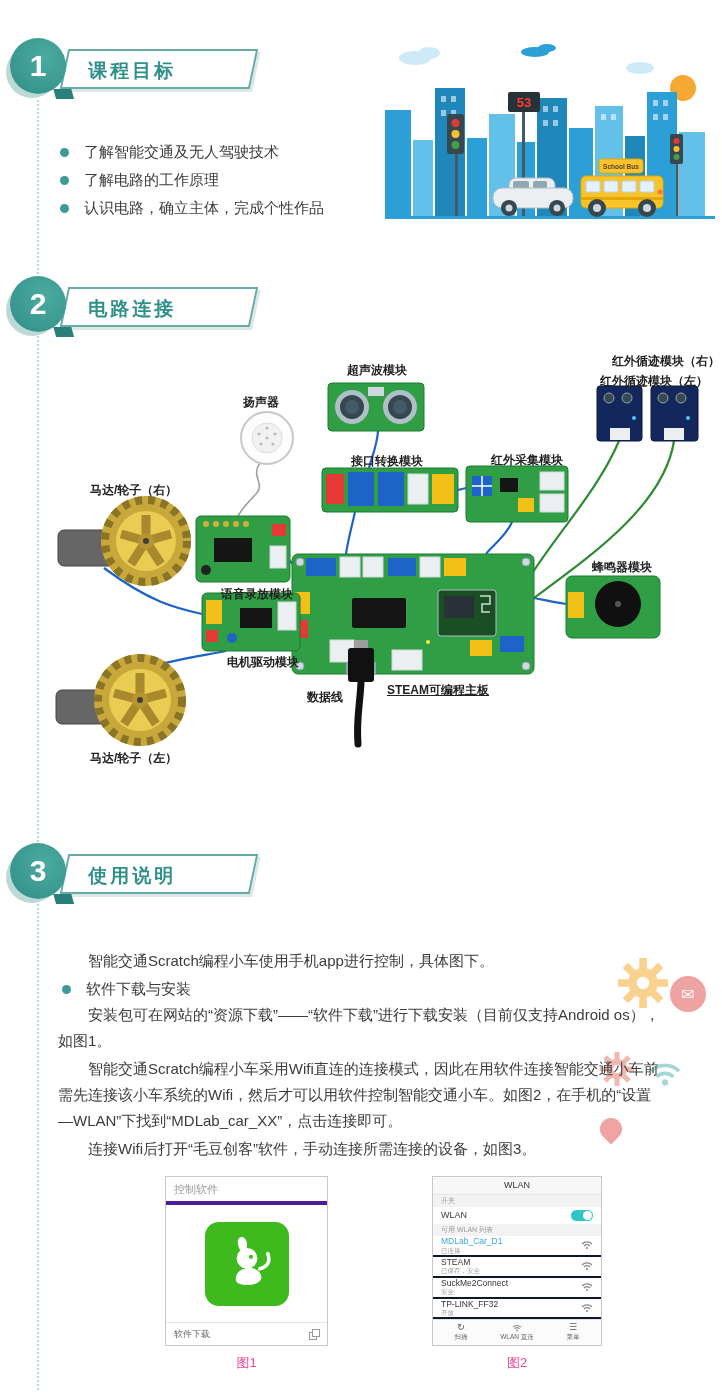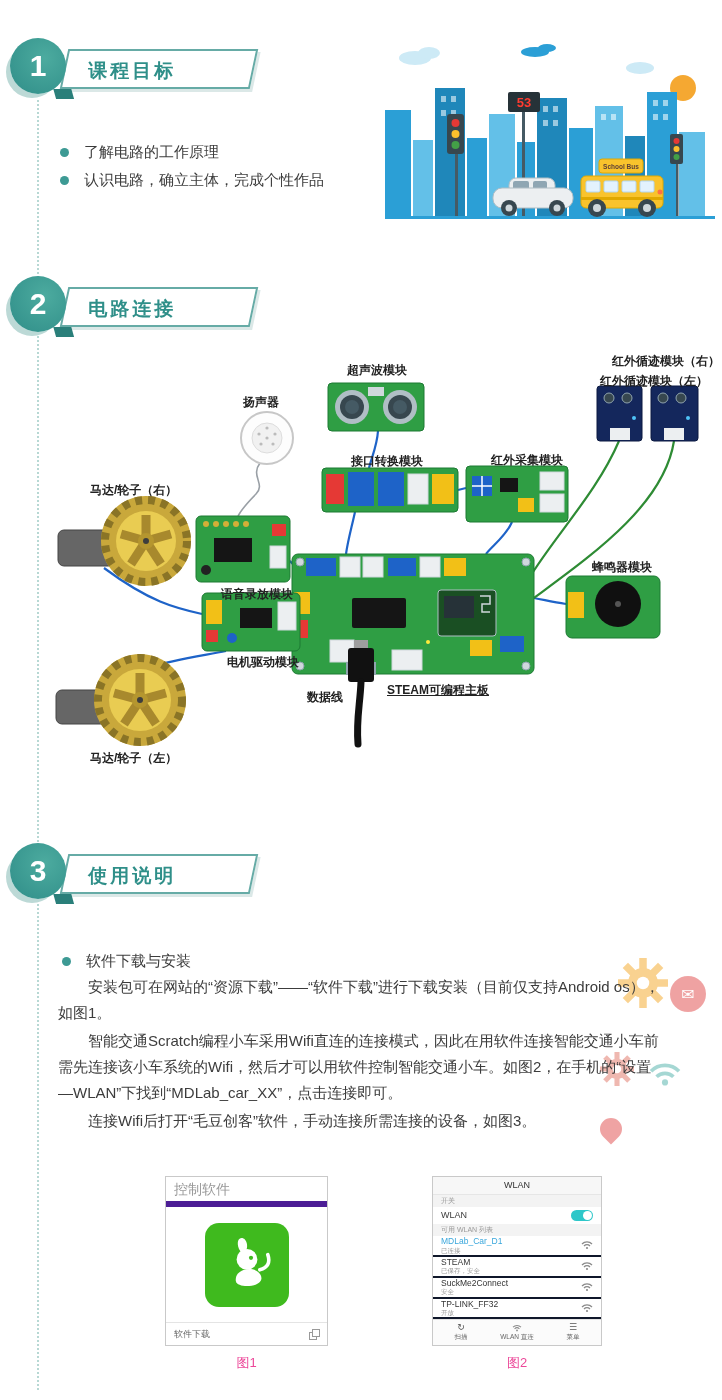--- a/index.html
+++ b/index.html
@@ -38,21 +38,21 @@
   .u-para{text-indent:30px;margin:0 0 2px 0;}
   .usage .b-item{line-height:26px;}
   .usage .b-item::before{top:9px;}
 
   
   .decor{position:absolute;z-index:1;}
 
   
   .phone1{position:absolute;left:165px;top:1176px;width:163px;height:170px;background:#fff;
           border:1px solid #c9c9c9;box-sizing:border-box;display:flex;flex-direction:column;z-index:2;}
-  .p1-head{height:24px;line-height:24px;border-bottom:6px solid #4c1d95;font-size:14px;color:#999;padding-left:8px;}
+  .p1-head{height:24px;line-height:24px;border-bottom:4px solid #4c1d95;font-size:11px;color:#999;padding-left:8px;}
   .p1-body{flex:1;display:flex;align-items:center;justify-content:center;}
   .app-icon{width:84px;height:84px;border-radius:14px;background:#3fba1e;display:flex;align-items:center;justify-content:center;}
   .p1-foot{height:22px;line-height:22px;border-top:1px solid #e4e4e4;font-size:9px;color:#666;
            padding:0 8px;display:flex;align-items:center;justify-content:space-between;}
   .copy-ic{position:relative;width:10px;height:10px;display:inline-block;}
   .copy-ic i{position:absolute;width:6px;height:6px;border:1px solid #999;background:#fff;}
   .copy-ic i:first-child{left:0;top:3px;}
   .copy-ic i:last-child{left:3px;top:0;}
 
   
@@ -86,20 +86,21 @@
   <div class="sec-header" style="top:38px;">
     <div class="num-circle">
       <span>1</span>
     </div>
     <div class="ribbon">
       <span class="ribbon-text">课程目标</span>
     </div>
   </div>
 
   <div class="goals">
+    <div class="b-item">了解智能交通及无人驾驶技术</div>
     <div class="b-item">了解电路的工作原理</div>
     <div class="b-item">认识电路，确立主体，完成个性作品</div>
   </div>
 
   <svg class="city" viewBox="0 0 330 200">
     <g fill="#cdeaf6">
       <ellipse cx="30" cy="18" rx="16" ry="7"></ellipse>
         <ellipse cx="44" cy="13" rx="11" ry="6"></ellipse>
       <ellipse cx="255" cy="28" rx="14" ry="6"></ellipse>
     </g>
@@ -421,20 +422,21 @@
   </svg>
   <svg class="decor" style="left:648px;top:1060px;width:34px;height:28px;opacity:.45;" viewBox="0 0 24 20">
     <path d="M2 8 A 14 14 0 0 1 22 8" fill="none" stroke="#3aa7a0" stroke-width="2.6"></path>
     <path d="M6 12 A 8.5 8.5 0 0 1 18 12" fill="none" stroke="#3aa7a0" stroke-width="2.6"></path>
     <circle cx="12" cy="16" r="2.2" fill="#3aa7a0"></circle>
   </svg>
   <div class="decor" style="left:600px;top:1118px;width:22px;height:22px;border-radius:50% 50% 50% 0;
        transform:rotate(-45deg);background:#e04848;opacity:.5;"></div>
 
   <div class="usage">
+    <p class="u-para">智能交通Scratch编程小车使用手机app进行控制，具体图下。</p>
     <div class="b-item">软件下载与安装</div>
     <p class="u-para">安装包可在网站的“资源下载”——“软件下载”进行下载安装（目前仅支持Android os），如图1。</p>
     <p class="u-para">智能交通Scratch编程小车采用Wifi直连的连接模式，因此在用软件连接智能交通小车前需先连接该小车系统的Wifi，然后才可以用软件控制智能交通小车。如图2，在手机的“设置—WLAN”下找到“MDLab_car_XX”，点击连接即可。</p>
     <p class="u-para">连接Wifi后打开“毛豆创客”软件，手动连接所需连接的设备，如图3。</p>
   </div>
 
   <div class="phone1">
     <div class="p1-head">控制软件</div>
     <div class="p1-body">
       <div class="app-icon">

